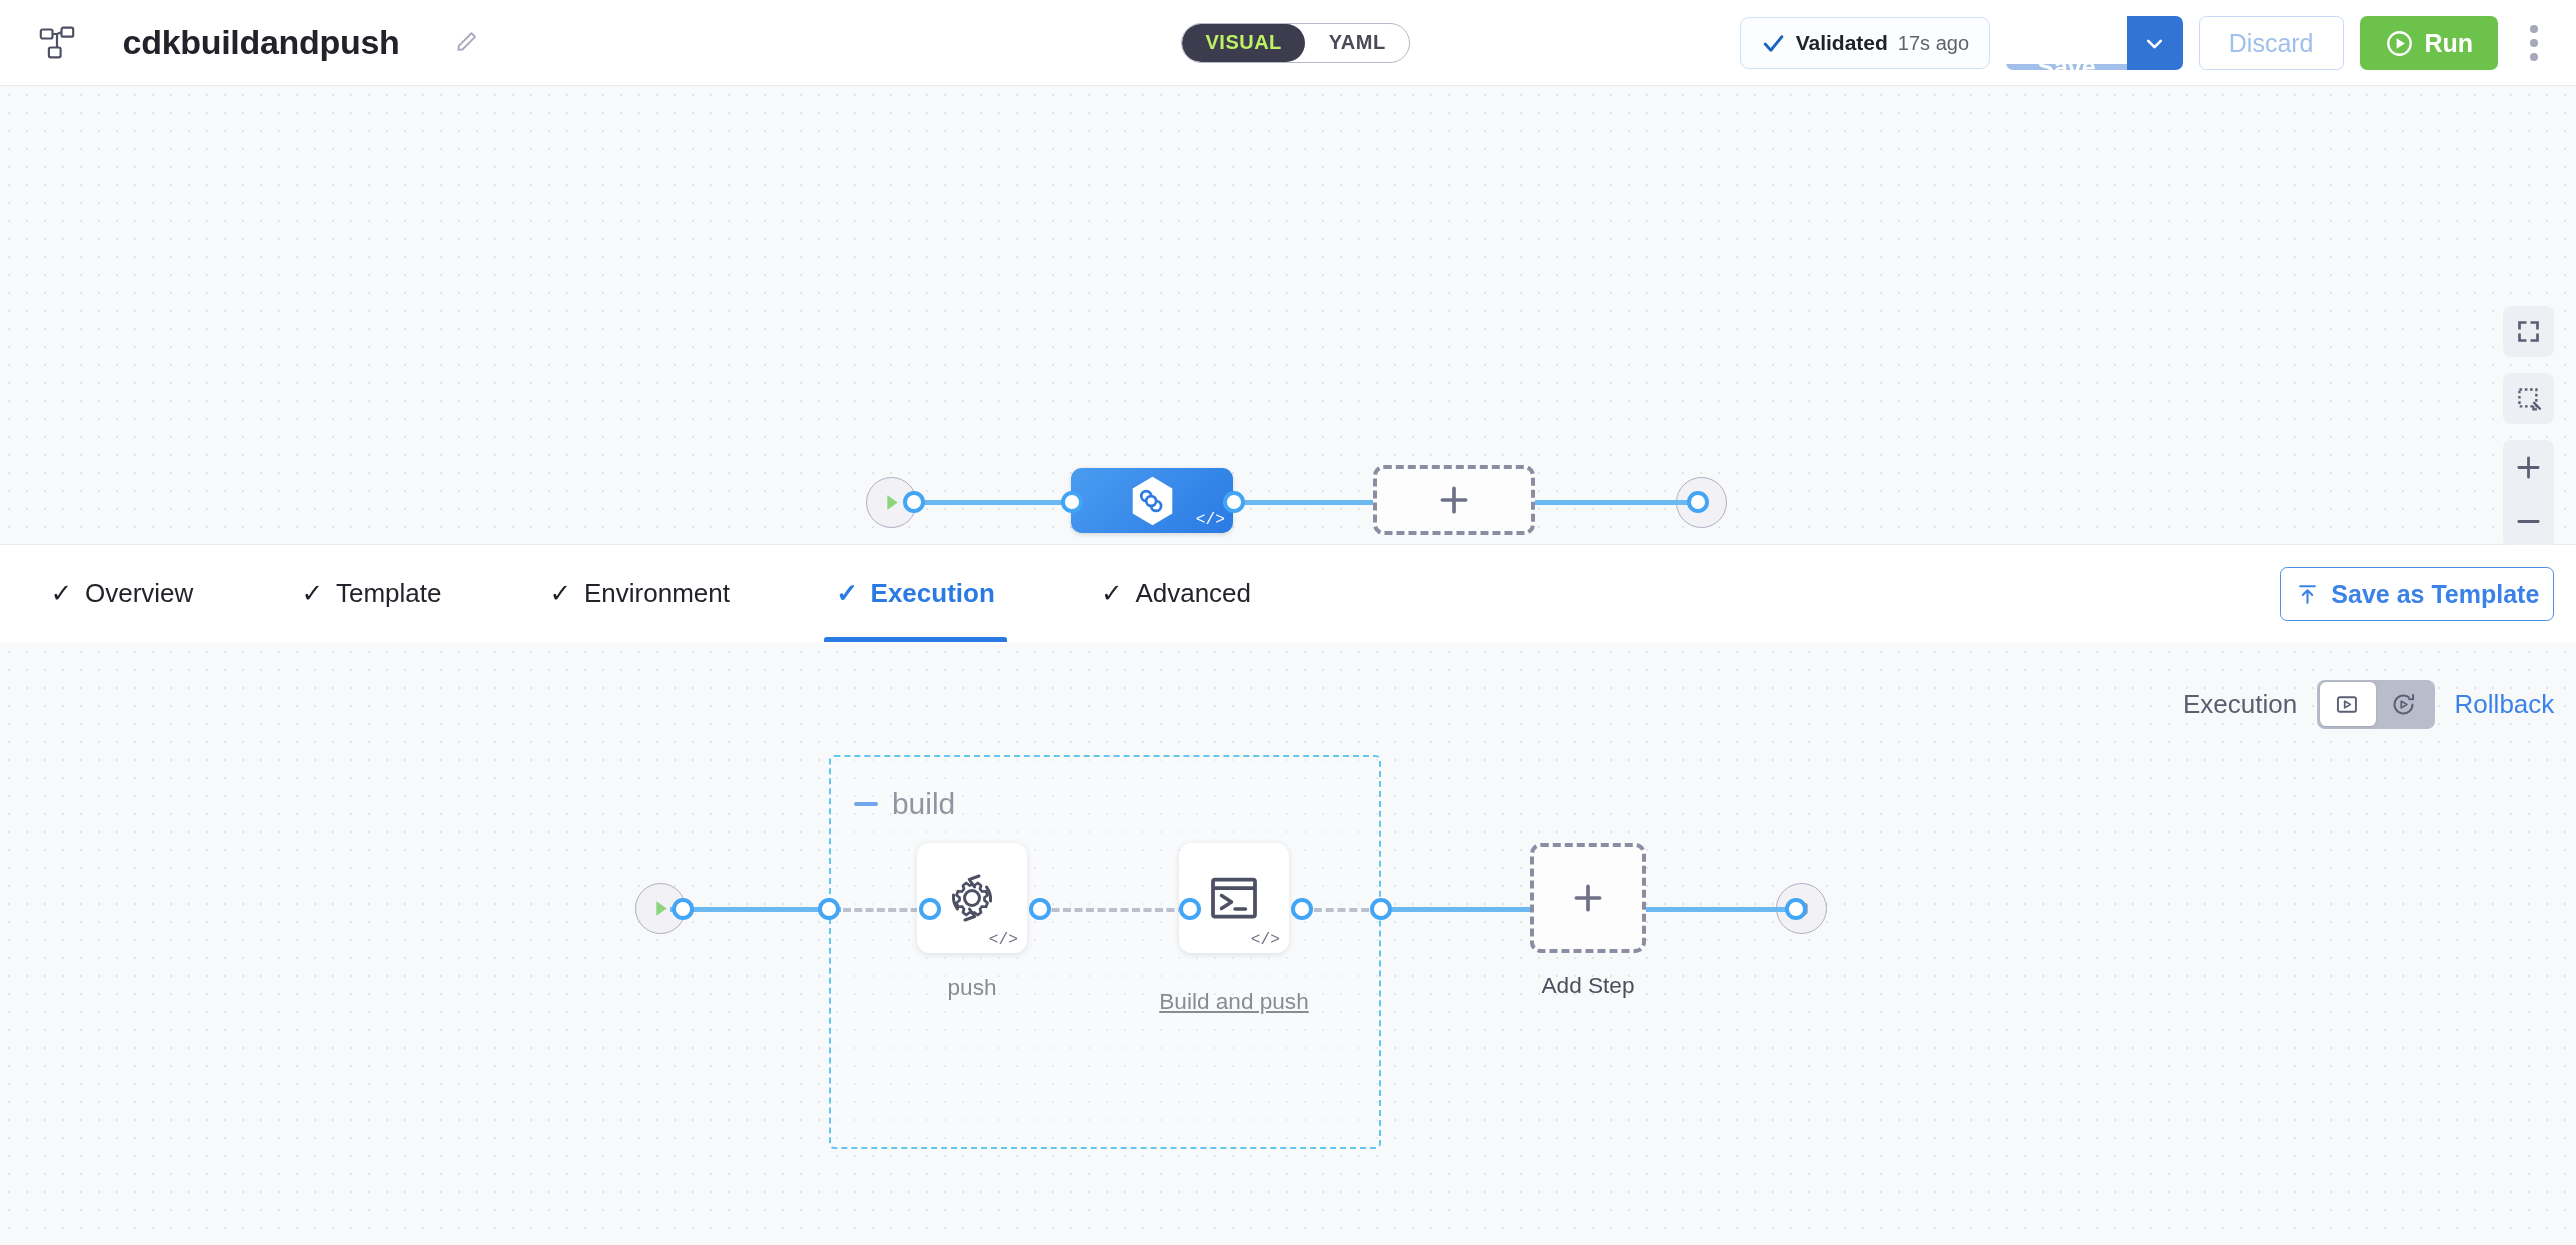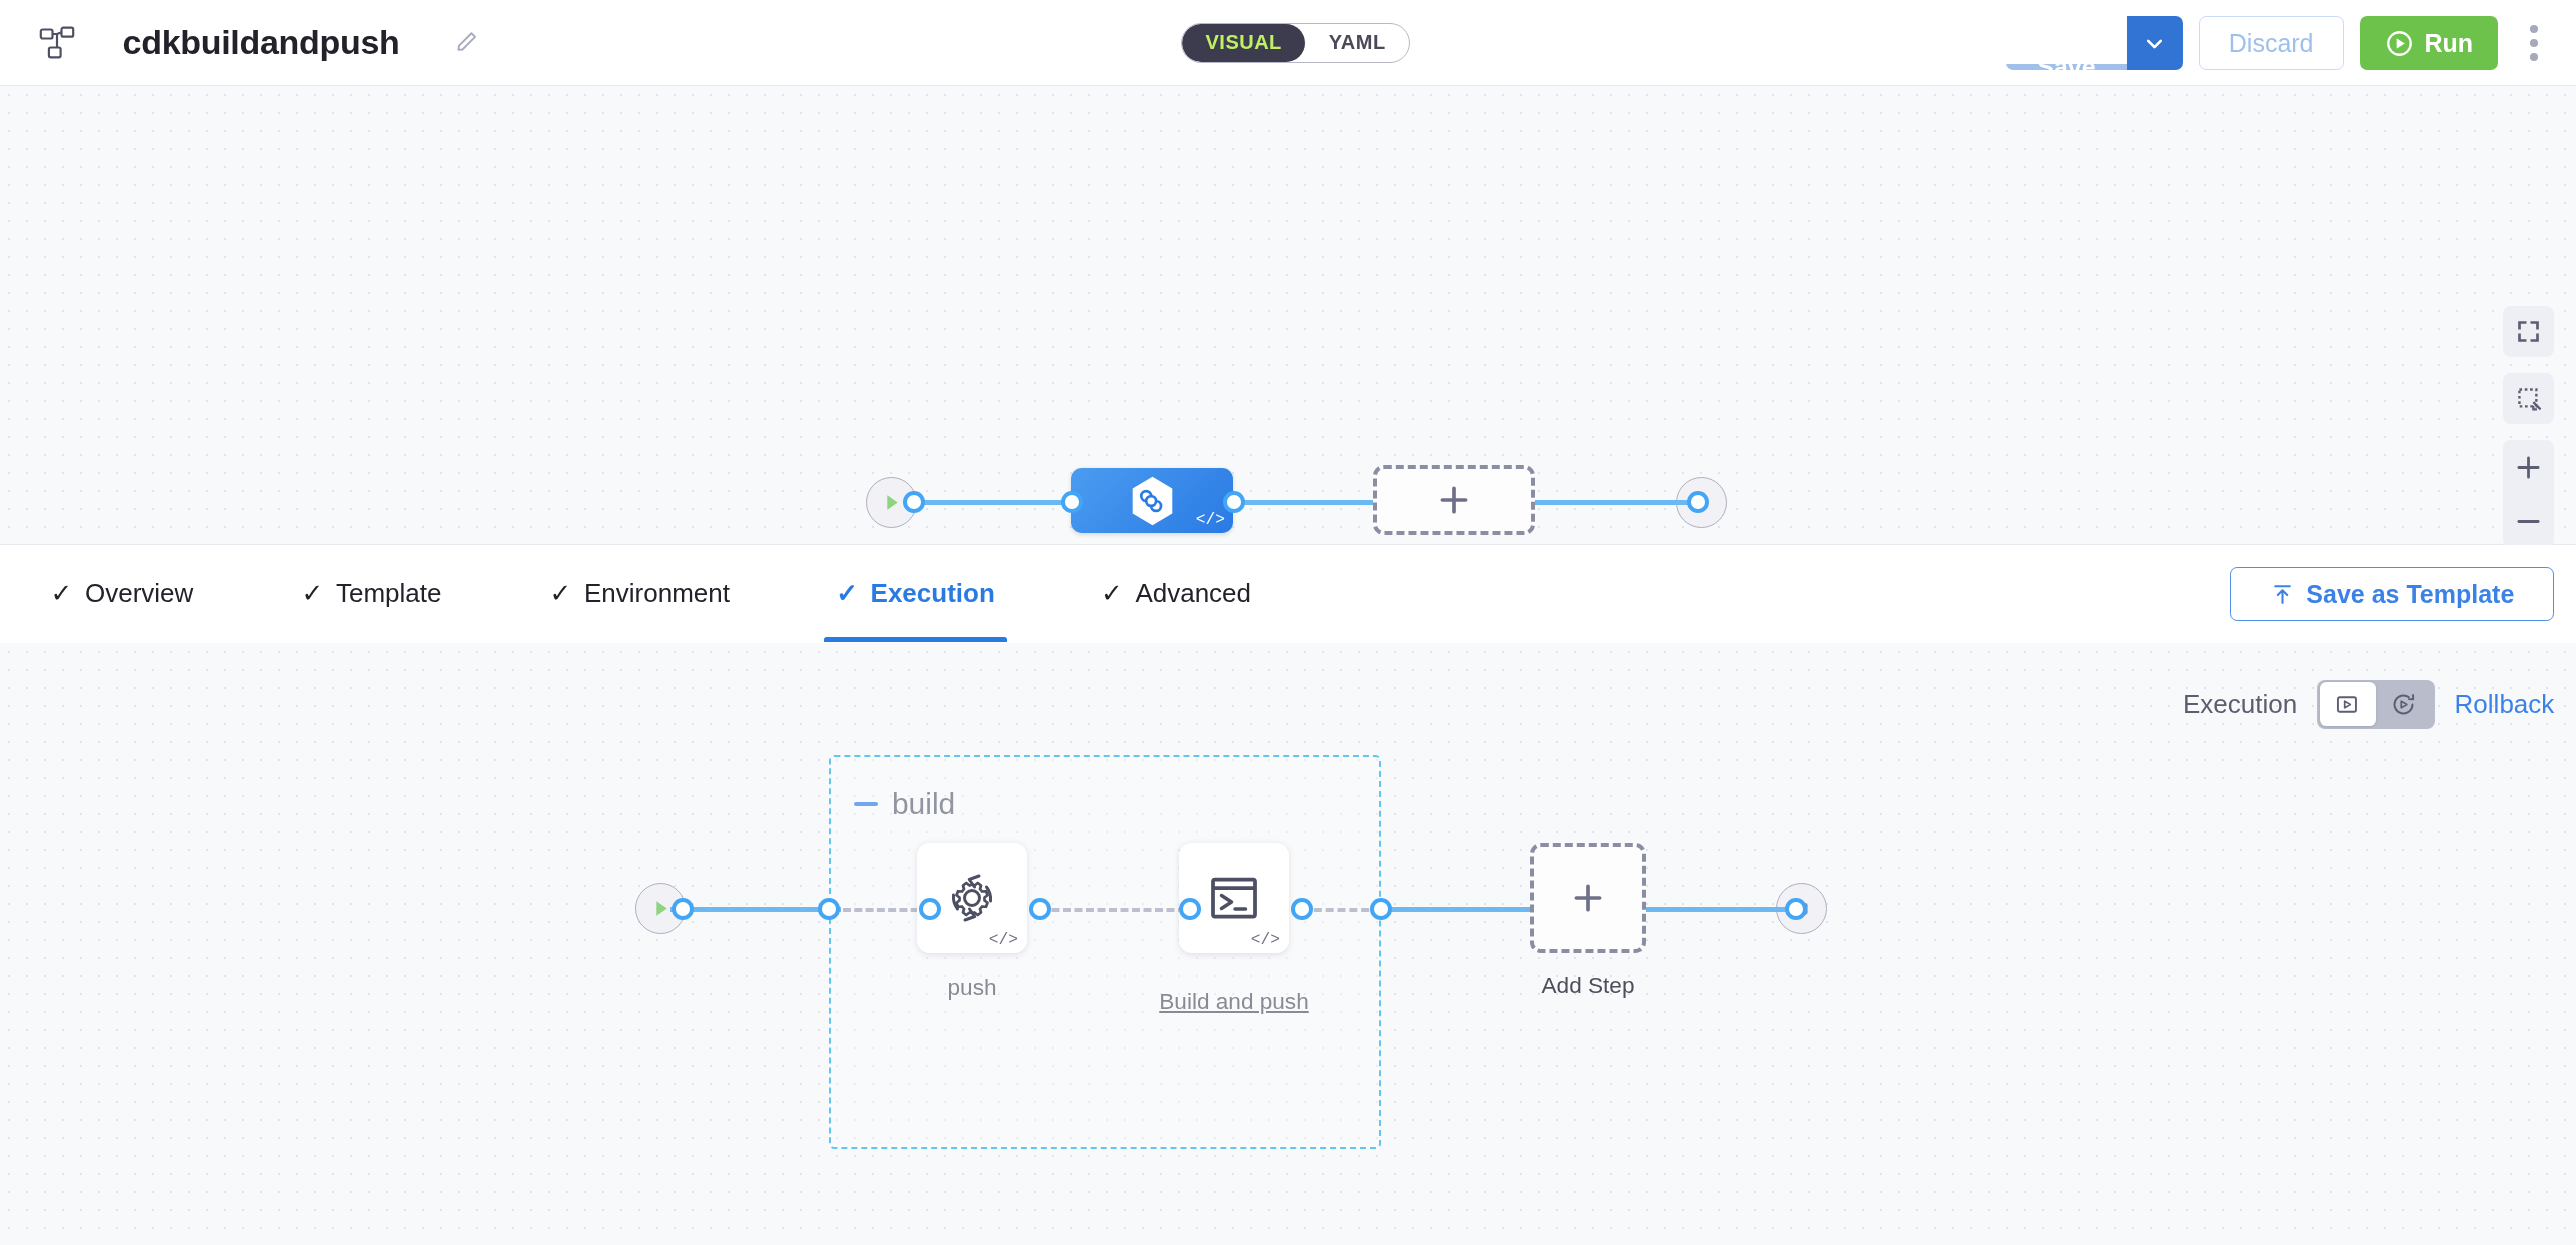--- a/index.html
+++ b/index.html
@@ -158,21 +158,21 @@
   .tab.active { color: #2a7ae4; font-weight: bold; }
   .tab.active .chk { color: #2a7ae4; }
   .tab.active::after {
     content: ""; position: absolute; left: -9px; right: -9px; bottom: 0;
     height: 5.4px; background: #2a7ae4; border-radius: 2.7px 2.7px 0 0;
   }
   .sat-btn {
     position: absolute; right: 21.7px; top: 567px; height: 54px;
     border: 0.9px solid #4a8fe0; border-radius: 7.2px; background: #ffffff;
     color: #3b82e8; font-size: 25px; font-weight: bold;
-    display: flex; align-items: center; gap: 11.7px; padding: 0 39px;
+    display: flex; align-items: center; gap: 11.7px; padding: 0 14px;
   }
 
   
   .exec-row {
     position: absolute; right: 21.7px; top: 677px; height: 54px;
     display: flex; align-items: center; gap: 20px;
   }
   .exec-label { font-size: 26px; color: #5c5e70; }
   .seg-toggle {
     display: flex; height: 49px; border-radius: 8.1px; background: #b9bccb; padding: 2.7px;
@@ -203,20 +203,27 @@
       <path d="M4 18.5 L4.3 15 L15.5 3.8 L18.7 7 L7.5 18.2 Z" fill="none" stroke="#a9abbc" stroke-width="1.7" stroke-linejoin="round"></path>
     </svg>
   </span>
 
   <div class="view-toggle">
     <div class="seg active">VISUAL</div>
     <div class="seg">YAML</div>
   </div>
 
   <div class="header-right">
+    <div class="validated-chip">
+      <svg width="25" height="25" viewBox="0 0 24 24">
+        <path d="M4 12.5 L9.5 18.5 L20 5.5" fill="none" stroke="#1b64c4" stroke-width="2.8" stroke-linecap="round" stroke-linejoin="round"></path>
+      </svg>
+      <span class="v-label">Validated</span>
+      <span class="v-time">17s ago</span>
+    </div>
 
     <div class="save-group">
       <button class="save-btn">Save</button>
       <button class="save-caret">
         <svg width="25" height="25" viewBox="0 0 24 24">
           <path d="M6 9.5 L12 15.5 L18 9.5" fill="none" stroke="#ffffff" stroke-width="2.6" stroke-linecap="round" stroke-linejoin="round"></path>
         </svg>
       </button>
     </div>
 

